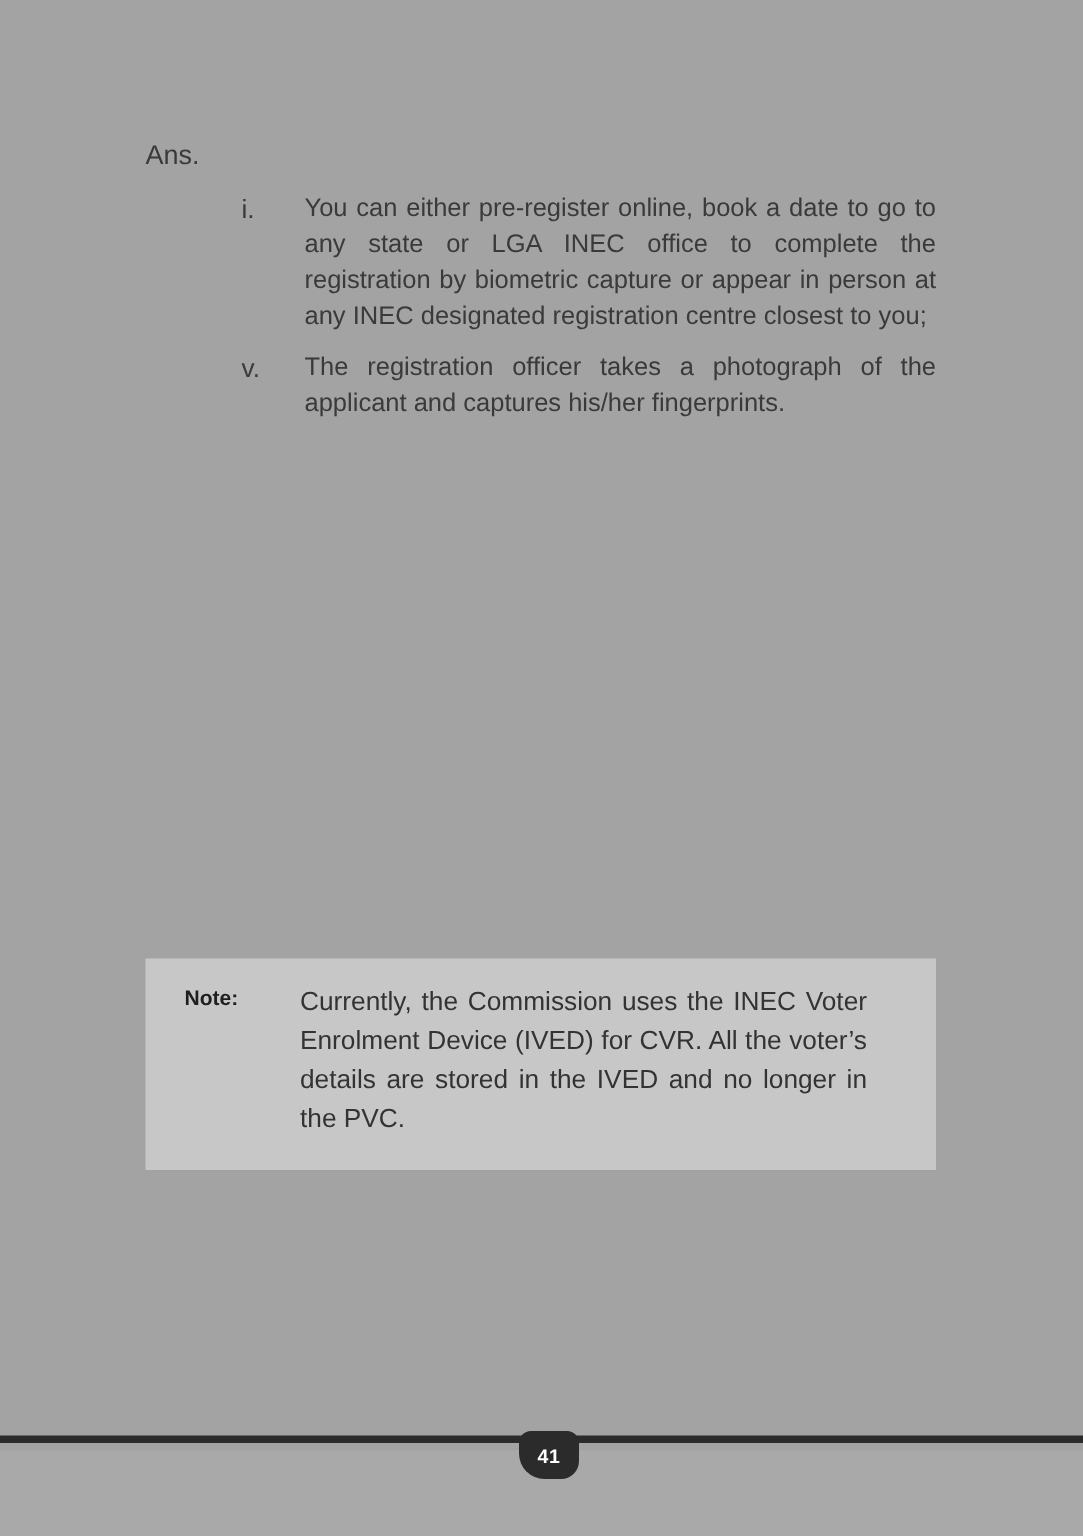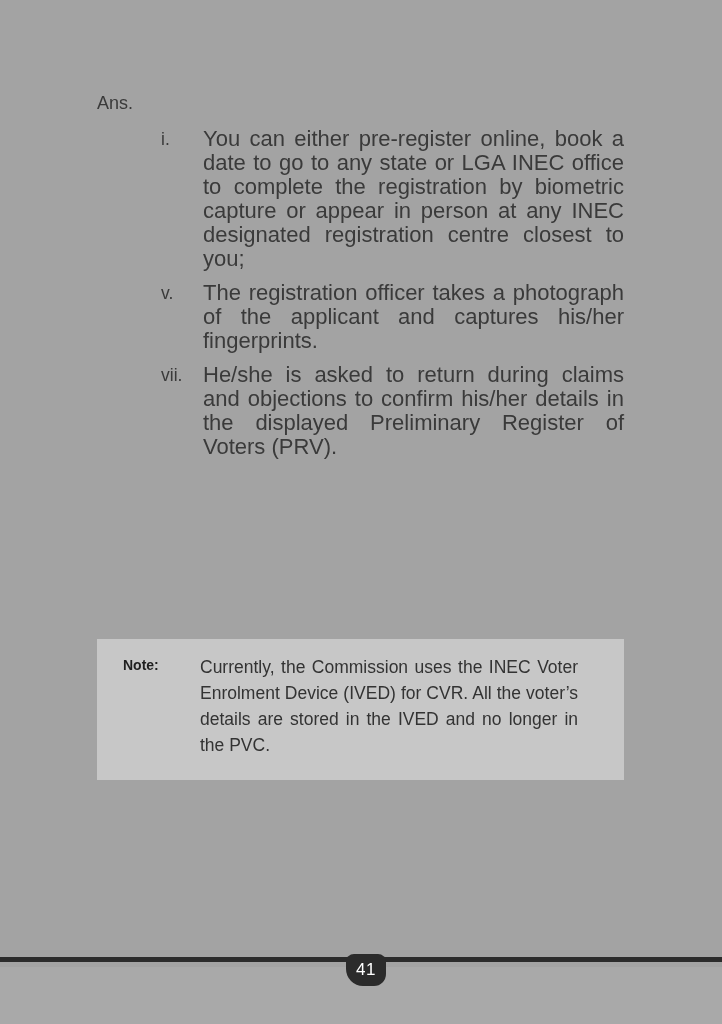--- a/index.html
+++ b/index.html
@@ -39,21 +39,21 @@
   }
   .answer-item .numeral {
     flex: 0 0 42px;
     width: 42px;
     font-size: 17.5px;
     line-height: 24px;
     color: var(--body-text, #3a3a3a);
   }
   .answer-item .item-text {
     flex: 1 1 auto;
-    font-size: 22px;
+    font-size: 17px;
     line-height: 24px;
     text-align: justify;
     text-justify: inter-word;
     color: var(--body-text, #3a3a3a);
   }
   .note-box {
     position: absolute;
     left: 97px;
     top: 639px;
     width: 527px;
@@ -102,22 +102,22 @@
     width: 40px;
     height: 32px;
     background: var(--badge-bg, #2b2b2b);
     border-radius: 8px 8px 12px 17px;
     display: flex;
     align-items: center;
     justify-content: center;
   }
   .page-badge .page-number {
     color: var(--badge-text, #ffffff);
-    font-size: 17px;
-    font-weight: normal;
+    font-size: 13px;
+    font-weight: bold;
     letter-spacing: 0.5px;
   }
 </style>
 </head>
 <body>
 
 <div class="page">
 
   <div class="ans-label">Ans.</div>
 
@@ -129,24 +129,20 @@
 
 
 
 
     <li class="answer-item">
       <span class="numeral">v.</span>
       <span class="item-text">The registration officer takes a photograph of the applicant and captures his/her fingerprints.</span>
     </li>
 
 
-    <li class="answer-item">
-      <span class="numeral">vii.</span>
-      <span class="item-text">He/she is asked to return during claims and objections to confirm his/her details in the displayed Preliminary Register of Voters (PRV).</span>
-    </li>
   </ol>
 
   <div class="note-box">
     <div class="note-label">Note:</div>
     <div class="note-text">Currently, the Commission uses the INEC Voter Enrolment Device (IVED) for CVR. All the voter’s details are stored in the IVED and no longer in the PVC.</div>
   </div>
 
   <div class="footer-line"></div>
   <div class="footer-bar"></div>
   <div class="page-badge">

